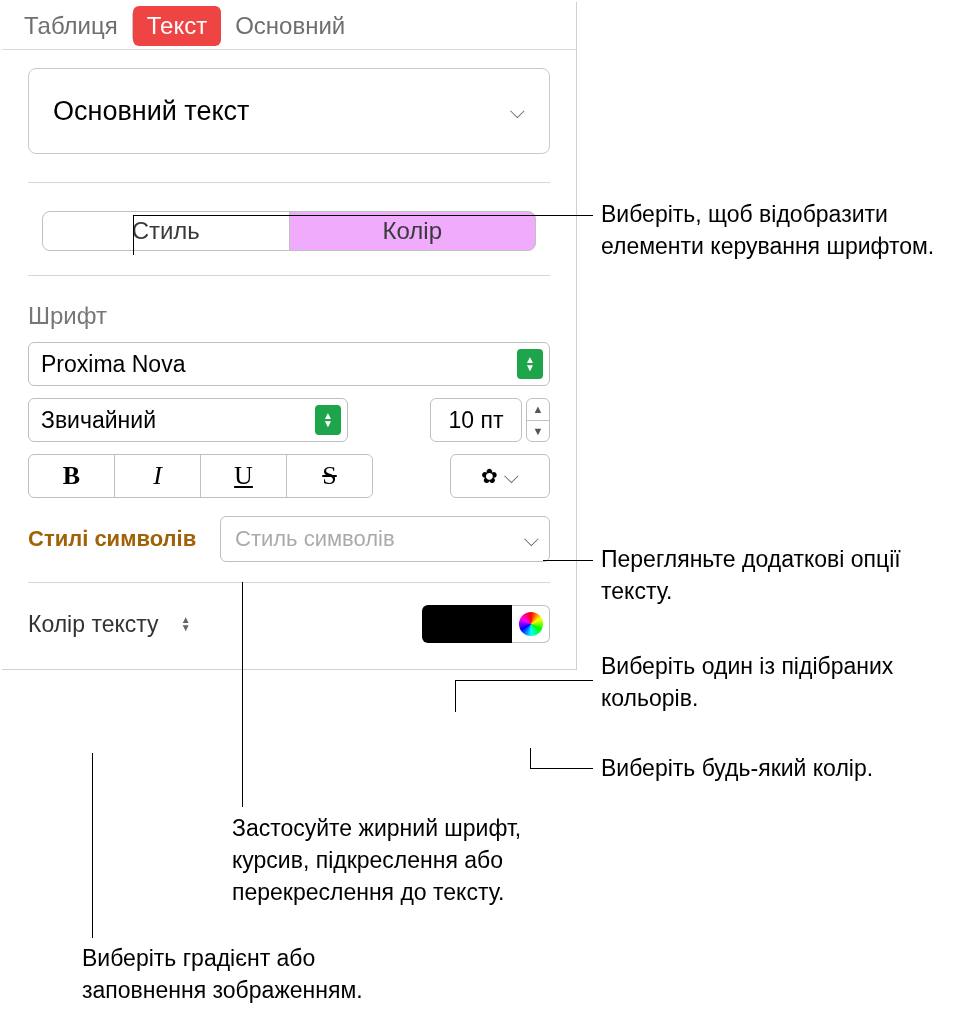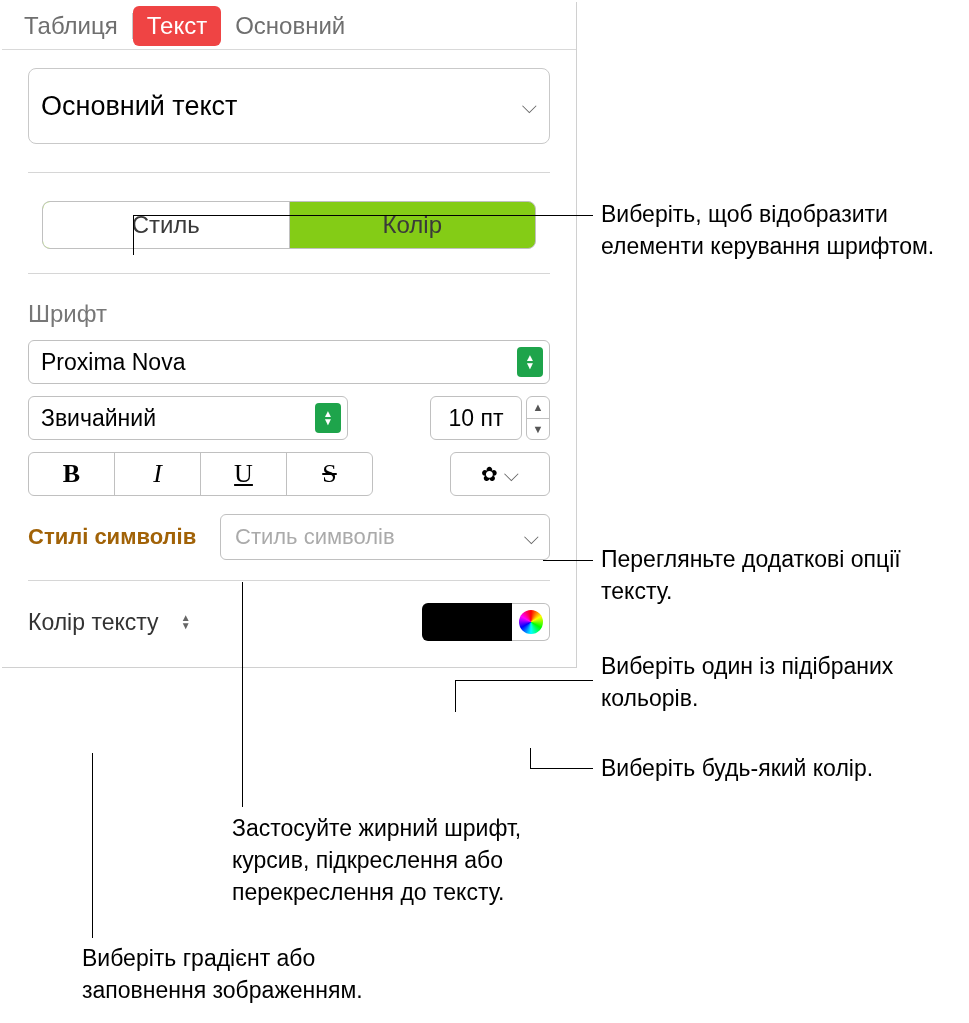--- a/index.html
+++ b/index.html
@@ -40,37 +40,37 @@
 }
 .tab.active {
   background: #ef4444;
   color: #fff;
   border-radius: 6px;
 }
 .section { padding: 18px 26px 10px; }
 .style-dropdown {
   border: 1px solid #c9c9c9;
   border-radius: 8px;
-  height: 76px;
+  height: 86px;
   display: flex;
   align-items: center;
   justify-content: space-between;
-  padding: 0 12px;
+  padding: 0 24px;
   font-size: 27px;
 }
 .chevron-down { font-size: 20px; color: #666; }
 .divider { height: 1px; background: #d6d6d6; margin: 18px 26px 0; }
 .seg-control {
   display: flex;
   margin: 28px 40px 0;
   border: 1px solid #c0c0c0;
   border-radius: 8px;
   overflow: hidden;
-  background: #84cc16;
-  height: 48px;
+  background: #f0abfc;
+  height: 40px;
 }
 .seg {
   flex: 1;
   display: flex;
   align-items: center;
   justify-content: center;
   font-size: 24px;
   color: #3a3a3a;
   cursor: pointer;
 }

